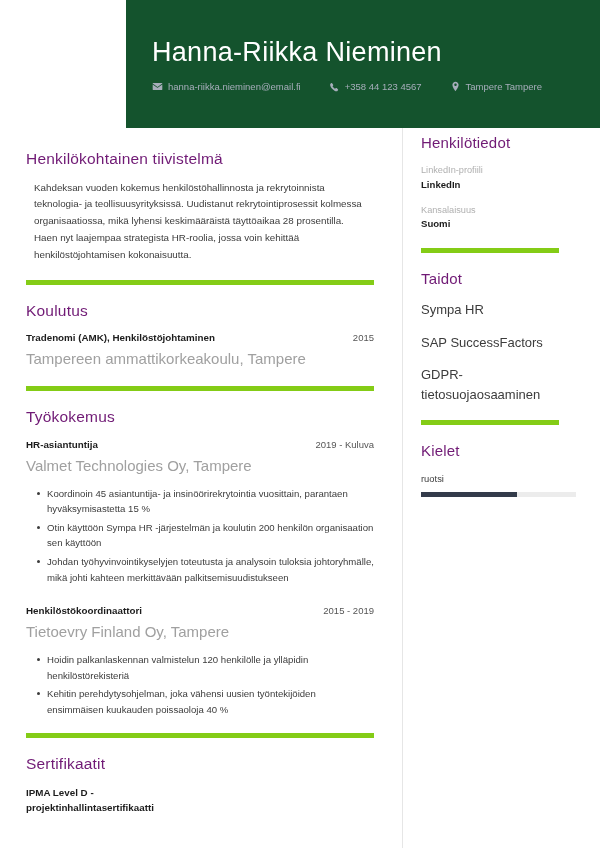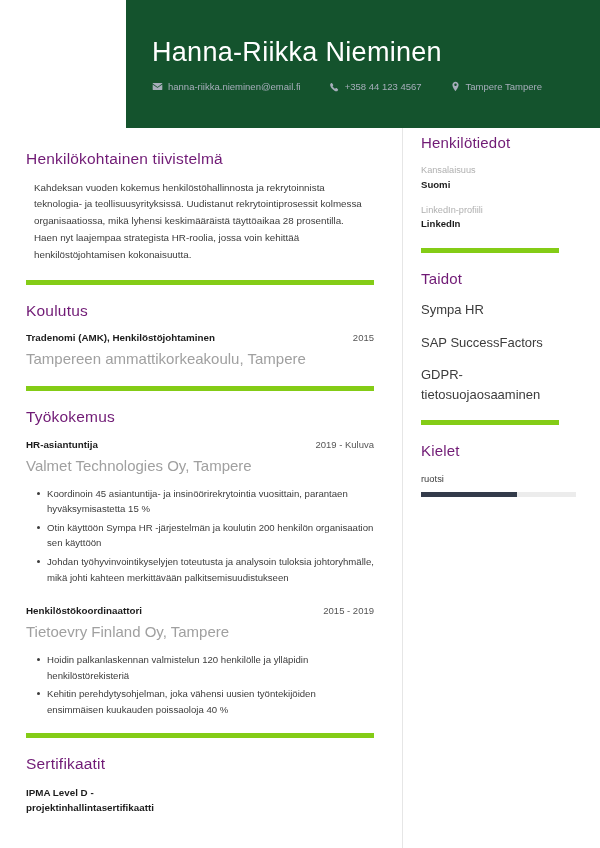--- a/index.html
+++ b/index.html
@@ -300,27 +300,27 @@
     </div>
 
   </div>
 
   <div class="col-right">
 
     <div class="sec">
       <h2 class="sec-title">Henkilötiedot</h2>
 
       <div class="kv">
+        <div class="kv-label">LinkedIn-profiili</div>
+        <div class="kv-value">LinkedIn</div>
+      </div>
+
+      <div class="kv">
         <div class="kv-label">Kansalaisuus</div>
         <div class="kv-value">Suomi</div>
-      </div>
-
-      <div class="kv">
-        <div class="kv-label">LinkedIn-profiili</div>
-        <div class="kv-value">LinkedIn</div>
       </div>
     </div>
 
     <div class="sec">
       <h2 class="sec-title">Taidot</h2>
       <div class="skill-item">Sympa HR</div>
       <div class="skill-item">SAP SuccessFactors</div>
       <div class="skill-item">GDPR-tietosuojaosaaminen</div>
     </div>
 

